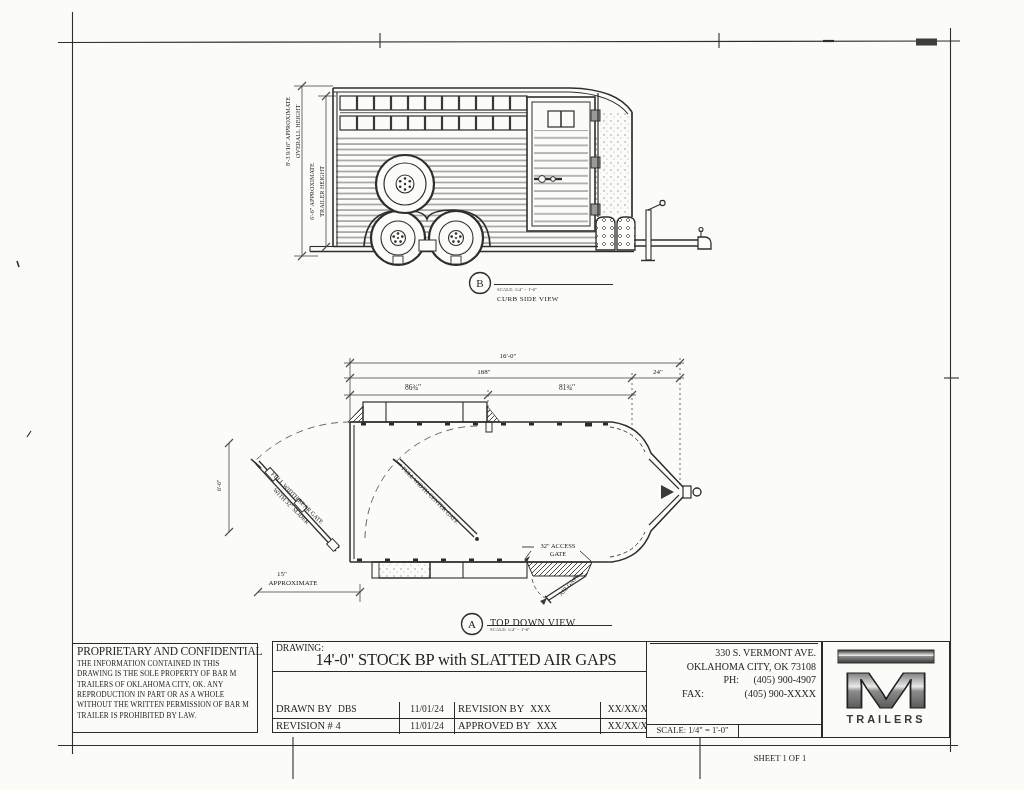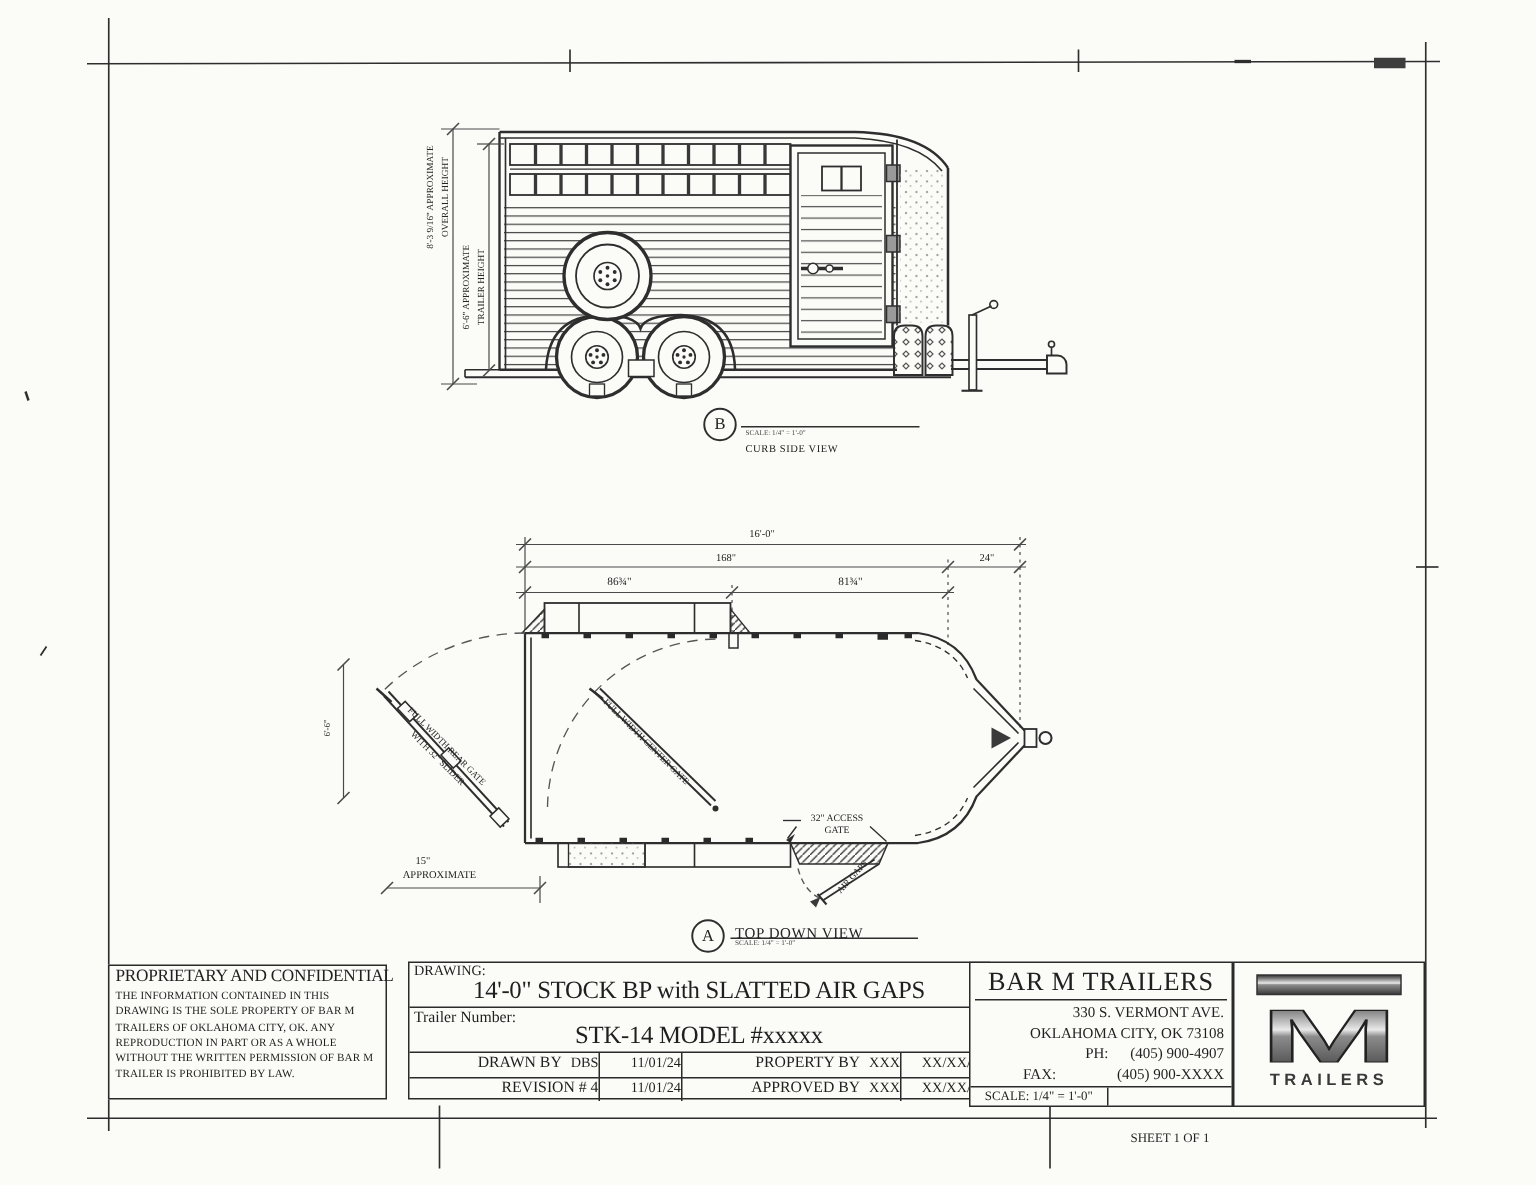--- a/index.html
+++ b/index.html
@@ -20,21 +20,21 @@
   .tb-left-body{font-size:7.4px;line-height:1.4;margin-top:2px;letter-spacing:0.1px;}
   .tb-mid{left:200px;top:0;width:388px;height:92px;}
   .tb-row{position:absolute;left:0;width:100%;box-sizing:border-box;}
   .tb-row1{top:0;height:30px;border-bottom:1.3px solid #2a2a2a;}
   .tb-row2{top:30px;height:30px;border-bottom:1.3px solid #2a2a2a;}
   .tb-lab{position:absolute;left:3px;top:1px;font-size:9.5px;}
   .tb-big{position:absolute;left:0;bottom:1px;width:100%;text-align:center;font-size:16.5px;letter-spacing:-0.2px;}
   .tb-grid{position:absolute;top:60px;left:0;width:100%;height:32px;display:grid;
            grid-template-columns:126px 55px 146px 61px;grid-auto-rows:16px;}
   .tb-grid>div{box-sizing:border-box;border-top:1.3px solid #2a2a2a;border-left:1.3px solid #2a2a2a;
-               font-size:10.5px;padding:1px 0 0 3px;overflow:hidden;white-space:nowrap;text-align:right;}
+               font-size:10.5px;padding:1px 0 0 3px;overflow:hidden;white-space:nowrap;}
   .tb-grid>div:nth-child(4n+1){border-left:none;}
   .tb-val{font-size:9.5px;margin-left:6px;}
   .tb-date{text-align:center;padding-left:0 !important;font-size:9.5px !important;padding-top:2px !important;}
   .tb-company{left:574px;top:0;width:176px;height:97px;}
   .tb-coname{font-size:17.5px;text-align:center;letter-spacing:0.5px;padding-top:2px;white-space:nowrap;}
   .tb-corule{height:0;border-top:1.2px solid #2a2a2a;margin:1px 3px 2px 3px;}
   .tb-coaddr{font-size:10px;text-align:right;padding-right:5px;line-height:13.5px;white-space:nowrap;}
   .tb-cobottom{position:absolute;left:0;bottom:0;width:100%;height:13px;border-top:1.3px solid #2a2a2a;display:flex;box-sizing:border-box;}
   .tb-scale{width:92px;border-right:1.3px solid #2a2a2a;font-size:8.6px;text-align:center;box-sizing:border-box;white-space:nowrap;overflow:hidden;}
   .tb-sheet{flex:1;font-size:8.6px;text-align:center;white-space:nowrap;margin-top:28px;}
@@ -358,44 +358,39 @@
   <div class="tb-box tb-left">
     <div class="tb-left-head">PROPRIETARY AND CONFIDENTIAL</div>
     <div class="tb-left-body">THE INFORMATION CONTAINED IN THIS DRAWING IS THE SOLE PROPERTY OF BAR M TRAILERS OF OKLAHOMA CITY, OK. ANY REPRODUCTION IN PART OR AS A WHOLE WITHOUT THE WRITTEN PERMISSION OF BAR M TRAILER IS PROHIBITED BY LAW.</div>
   </div>
 
   <div class="tb-box tb-mid">
     <div class="tb-row tb-row1">
       <span class="tb-lab">DRAWING:</span>
       <div class="tb-big">14'-0" STOCK BP with SLATTED AIR GAPS</div>
     </div>
-    <div class="tb-row tb-row2">
-      <span class="tb-lab" style="font-size:10.5px;">Trailer Number:</span>
-      <div class="tb-big">STK-14 MODEL #xxxxx</div>
-    </div>
     <div class="tb-grid">
       <div style="border-top:none;">
         <span>DRAWN BY</span><span class="tb-val">DBS</span>
       </div>
       <div class="tb-date" style="border-top:none;">11/01/24</div>
       <div style="border-top:none;">
-        <span>PROPERTY BY</span><span class="tb-val">XXX</span>
+        <span>REVISION BY</span><span class="tb-val">XXX</span>
       </div>
       <div class="tb-date" style="border-top:none;">XX/XX/XX</div>
       <div>REVISION # 4</div>
       <div class="tb-date">11/01/24</div>
       <div>
         <span>APPROVED BY</span><span class="tb-val">XXX</span>
       </div>
       <div class="tb-date">XX/XX/XX</div>
     </div>
   </div>
 
   <div class="tb-box tb-company">
-    <div class="tb-coname">BAR M TRAILERS</div>
     <div class="tb-corule"></div>
     <div class="tb-coaddr">330 S. VERMONT AVE.</div>
     <div class="tb-coaddr">OKLAHOMA CITY, OK 73108</div>
     <div class="tb-coaddr">
       <span>PH:</span>
       <span style="margin-left:12px;">(405) 900-4907</span>
     </div>
     <div class="tb-coaddr">
       <span>FAX:</span>
       <span style="margin-left:6px;padding-left:32px;">(405) 900-XXXX</span>

